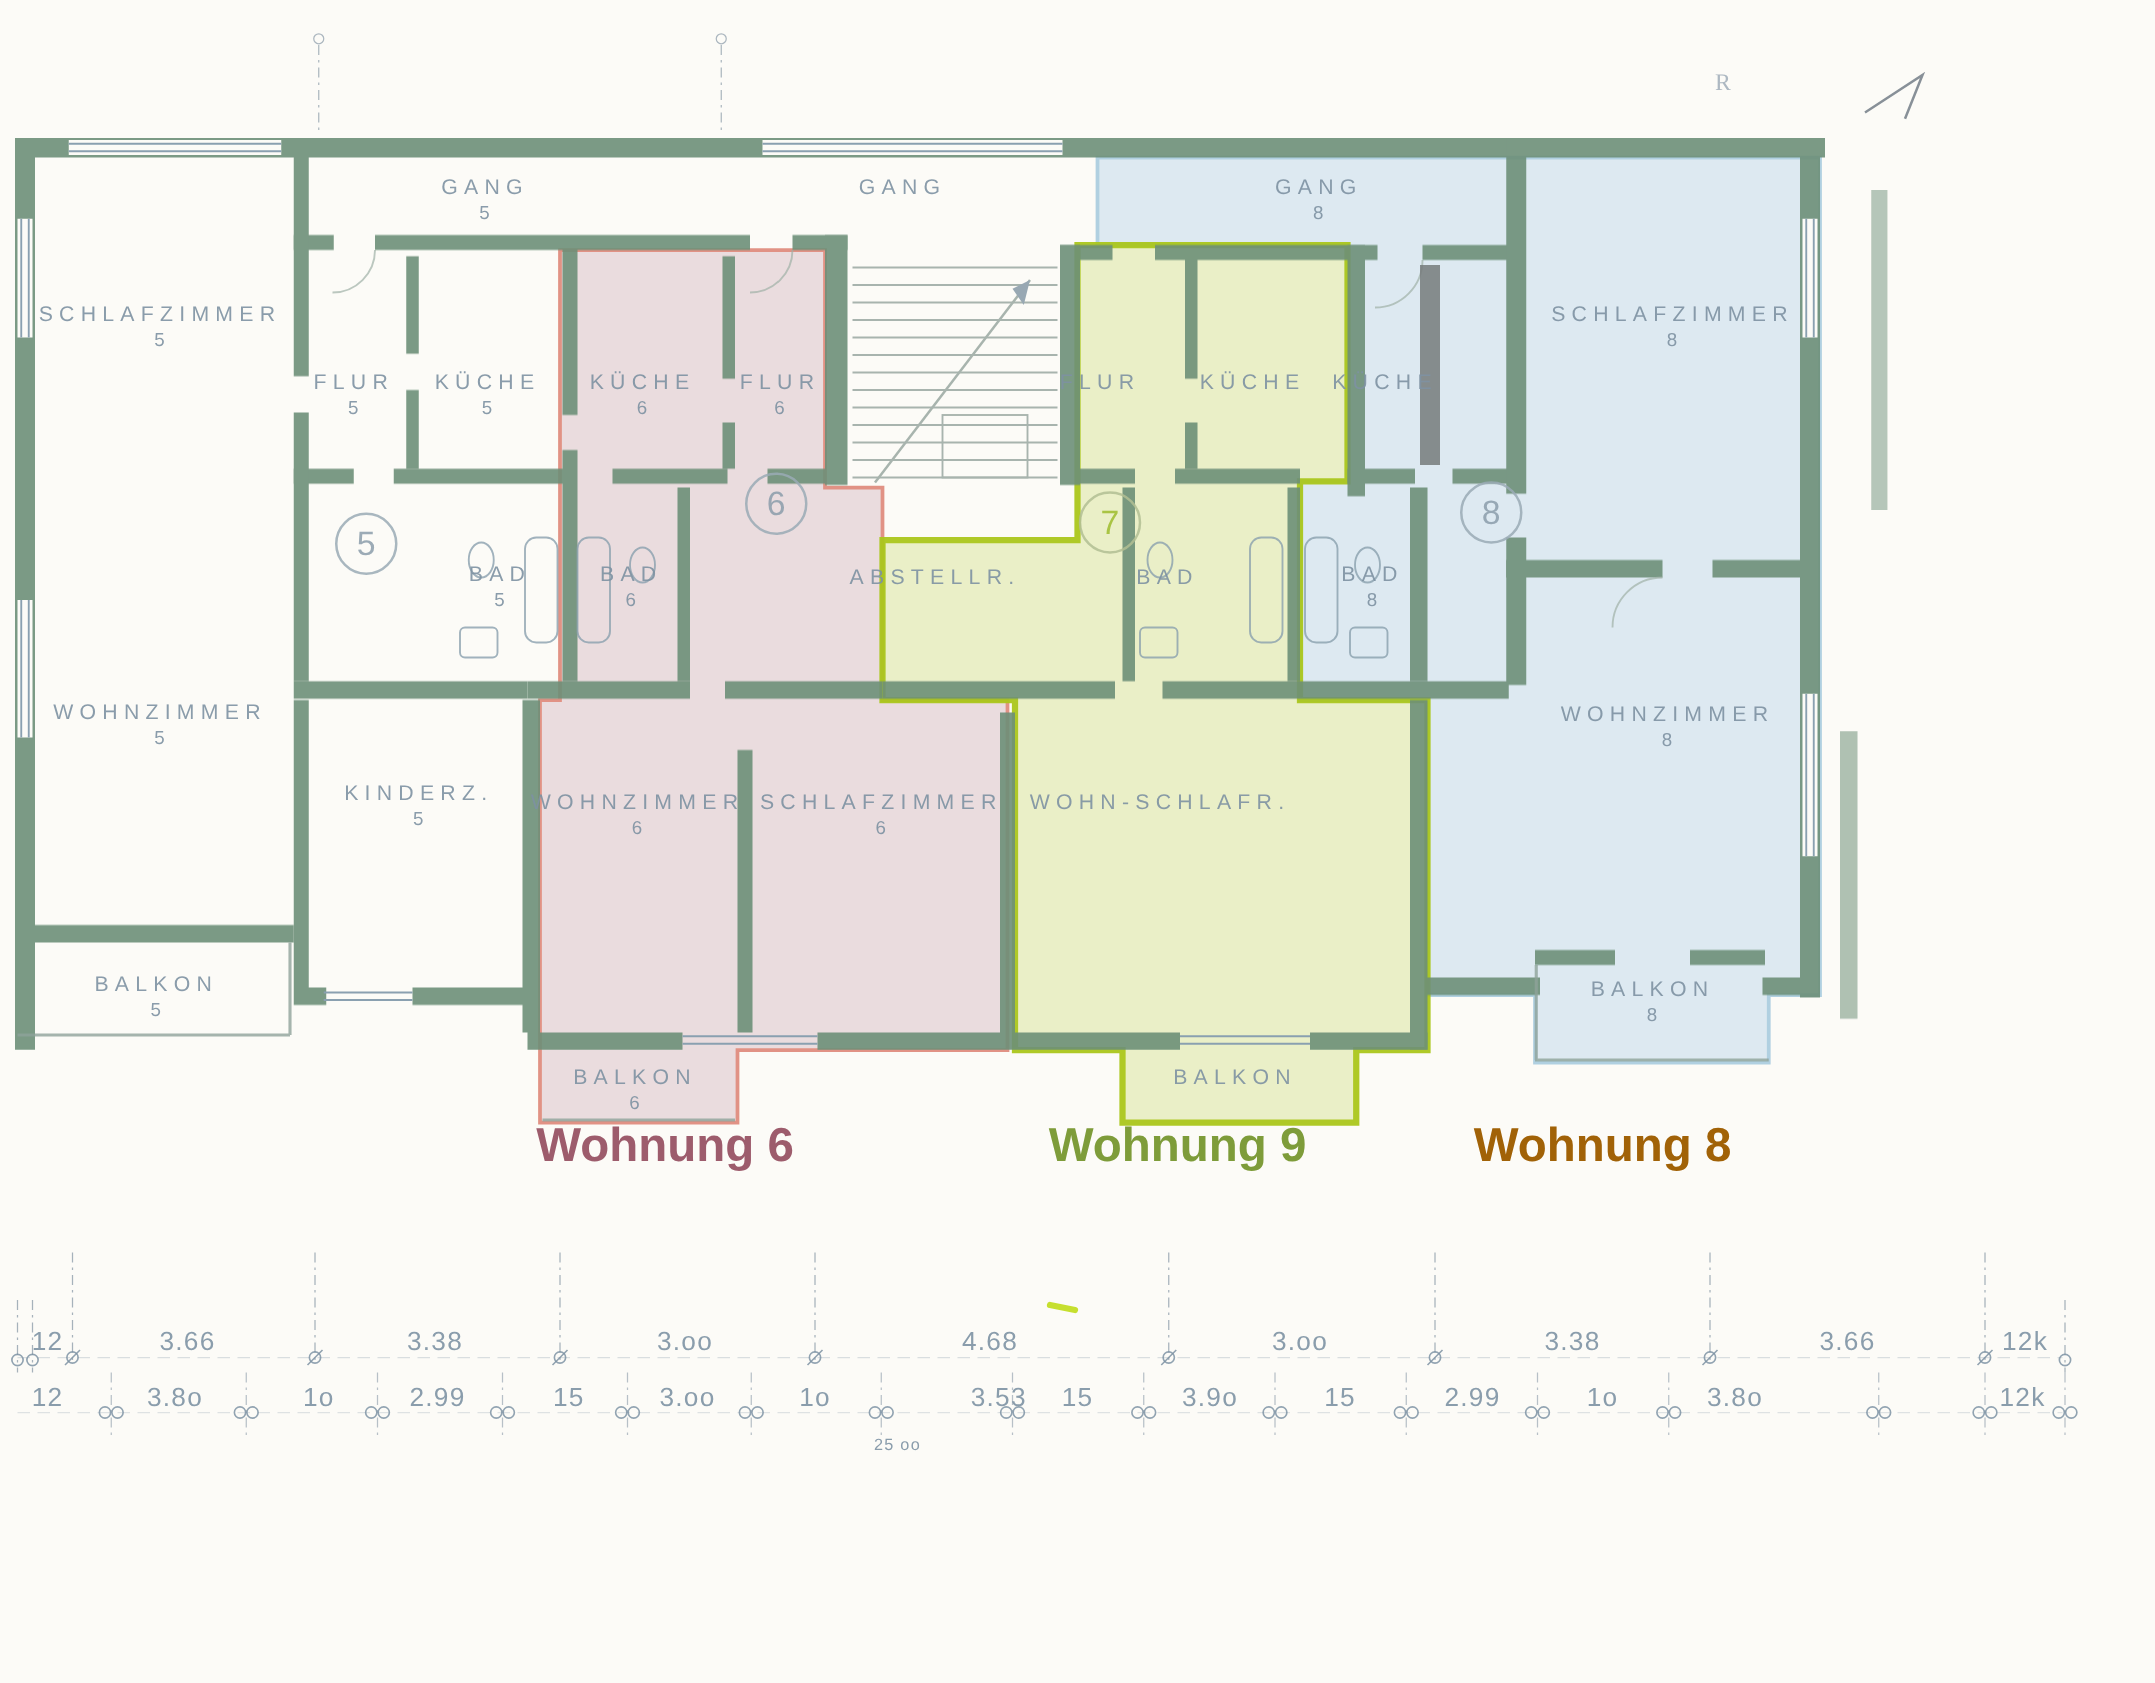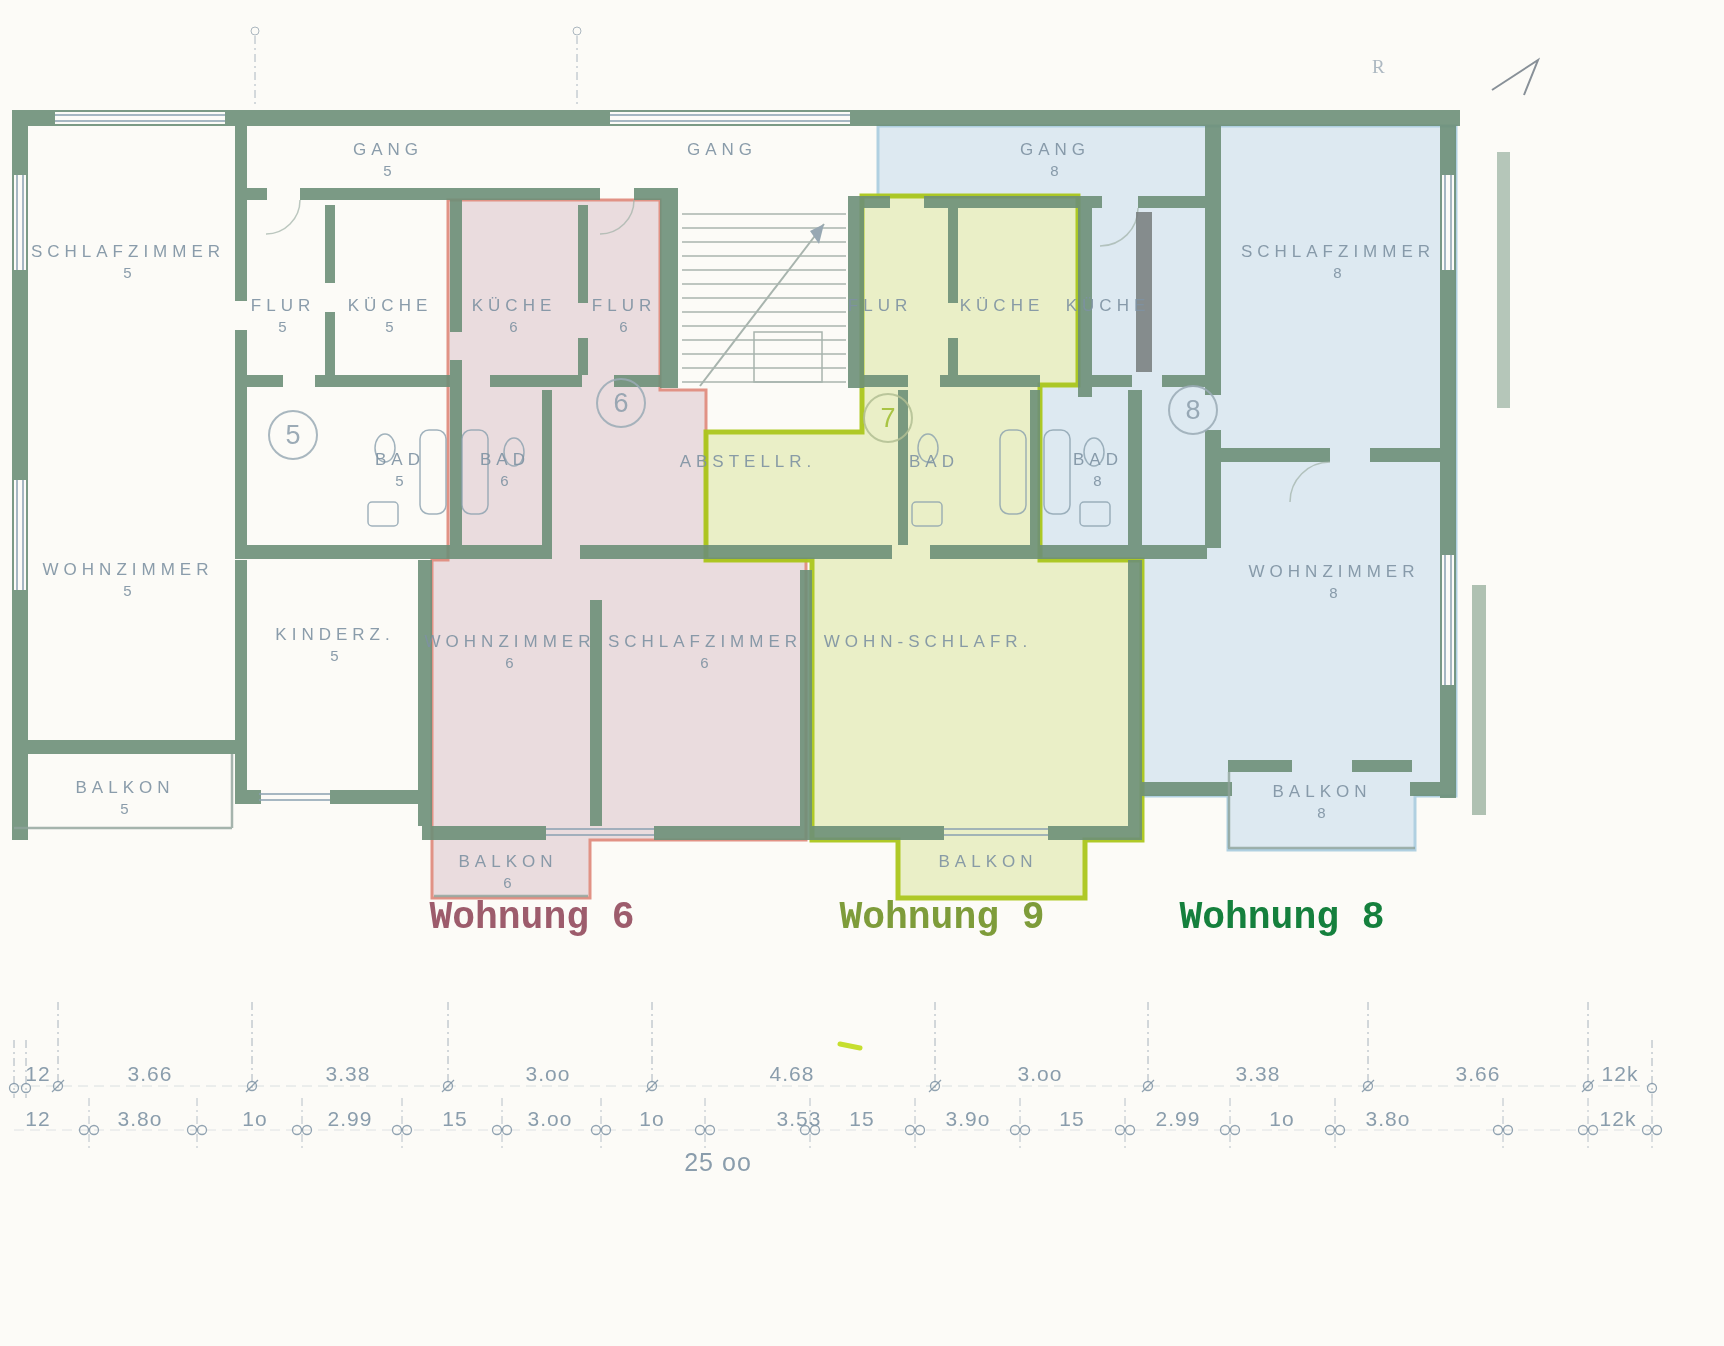--- a/index.html
+++ b/index.html
@@ -7,25 +7,25 @@
         font-family:"Liberation Sans", sans-serif;}
   #drawing{position:absolute;left:0;top:0;}
   .room{position:absolute;transform:translateX(-50%);text-align:center;
         color:#7e92a2;font-size:17px;letter-spacing:5px;line-height:20px;opacity:.9;white-space:nowrap;}
   .room .num{display:block;font-size:15px;letter-spacing:1px;margin-top:1px;}
   .ucircle{position:absolute;width:46px;height:46px;border:2px solid #9aabb6;border-radius:50%;
         text-align:center;line-height:46px;font-size:27px;color:#8b9dab;opacity:.85;background:transparent;}
   .ucircle.green{color:#9ebd2d;border-color:#b2bf93;}
   .dim{position:absolute;transform:translateX(-50%);color:#7e93a4;font-size:21px;
        letter-spacing:1px;opacity:.9;white-space:nowrap;}
-  .dim.small{font-size:25px;}
-  .legend{position:absolute;transform:translateX(-50%);font-size:38px;font-weight:bold;white-space:nowrap;font-family:Liberation Mono, monospace;}
+  .dim.small{font-size:13px;}
+  .legend{position:absolute;transform:translateX(-50%);font-size:38px;font-weight:bold;white-space:nowrap;}
   .leg6{color:#9d5c6c;}
   .leg7{color:#7e9c3a;}
-  .leg8{color:#15803d;}
+  .leg8{color:#a16207;}
   .rmark{position:absolute;color:#9aa8b5;font-size:19px;font-family:"Liberation Serif",serif;opacity:.8;}
 </style>
 </head>
 <body>
 
 <div id="plan">
 
   <svg id="drawing" width="1724" height="1346" viewBox="0 0 1724 1346">
 
     <g>

